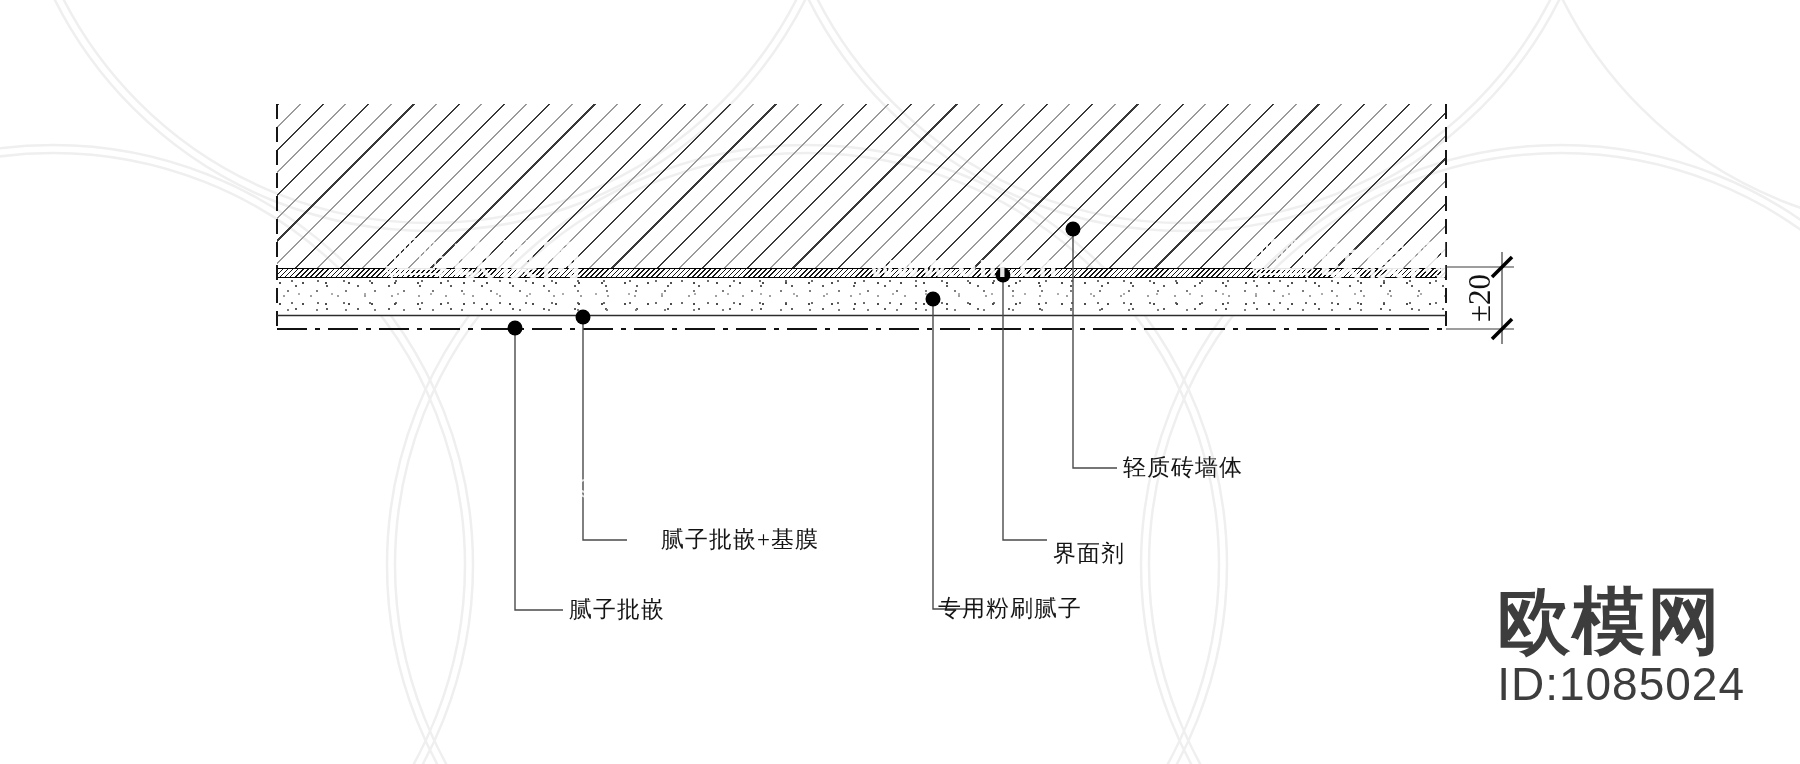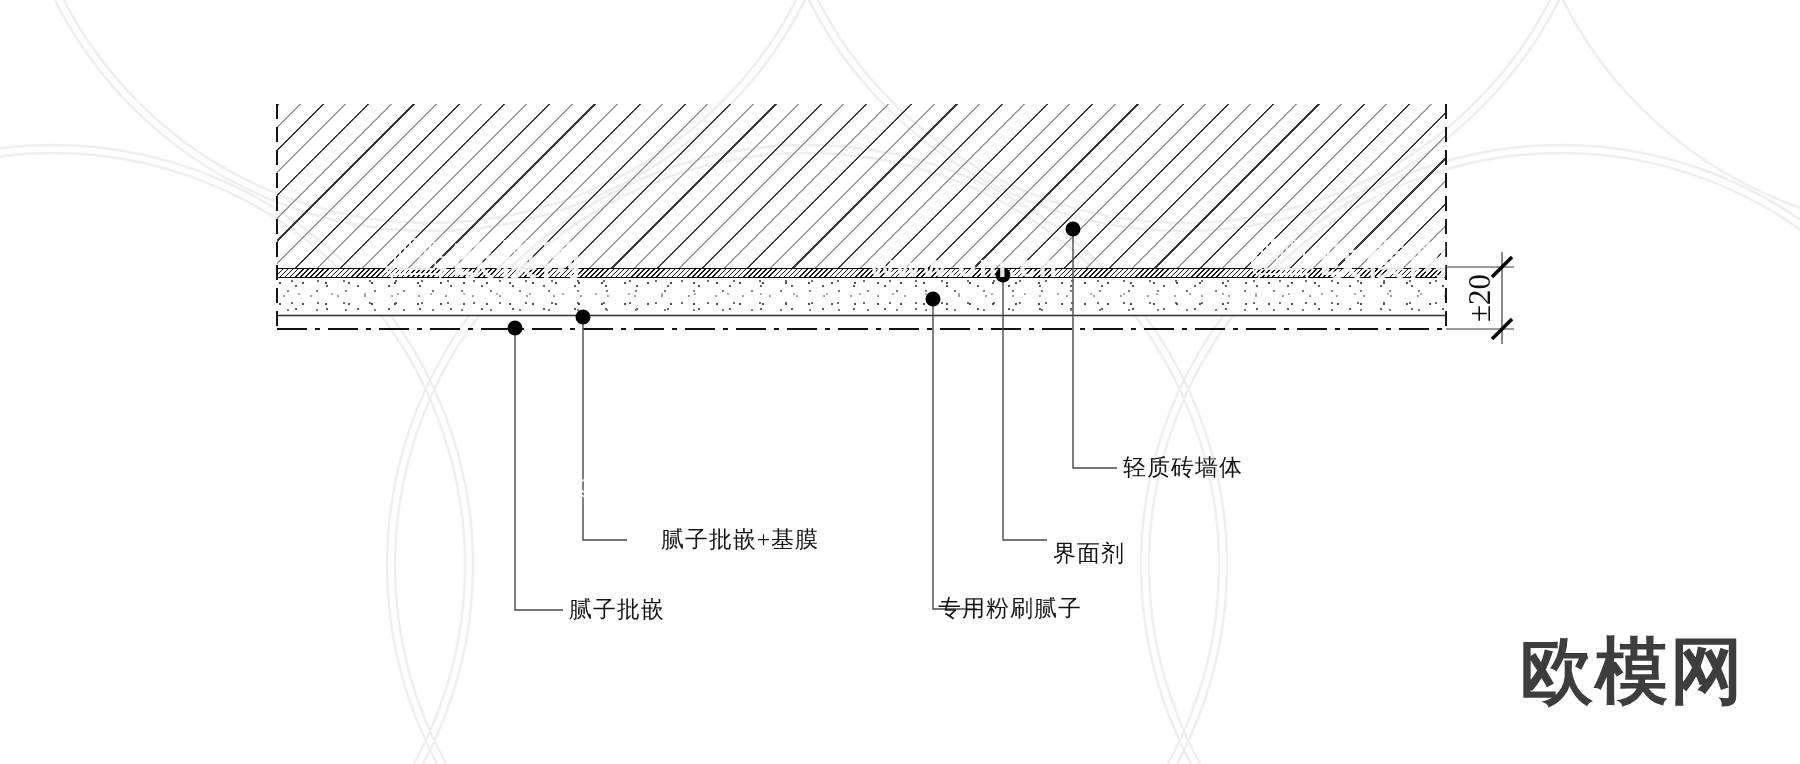--- a/index.html
+++ b/index.html
@@ -291,15 +291,16 @@
   <line x1="10" y1="38" x2="8" y2="44"></line>
           <line x1="56" y1="38" x2="58" y2="44"></line>
   <line x1="14" y1="33" x2="52" y2="33"></line>
 </svg>
         <span class="wm-brand">欧模网</span>
       </div>
     </div>
 
   <div class="brand">
     <div class="brand-name">欧模网</div>
+    <div class="brand-id">ID:1085024</div>
   </div>
 
 </div>
 
 </body></html>

